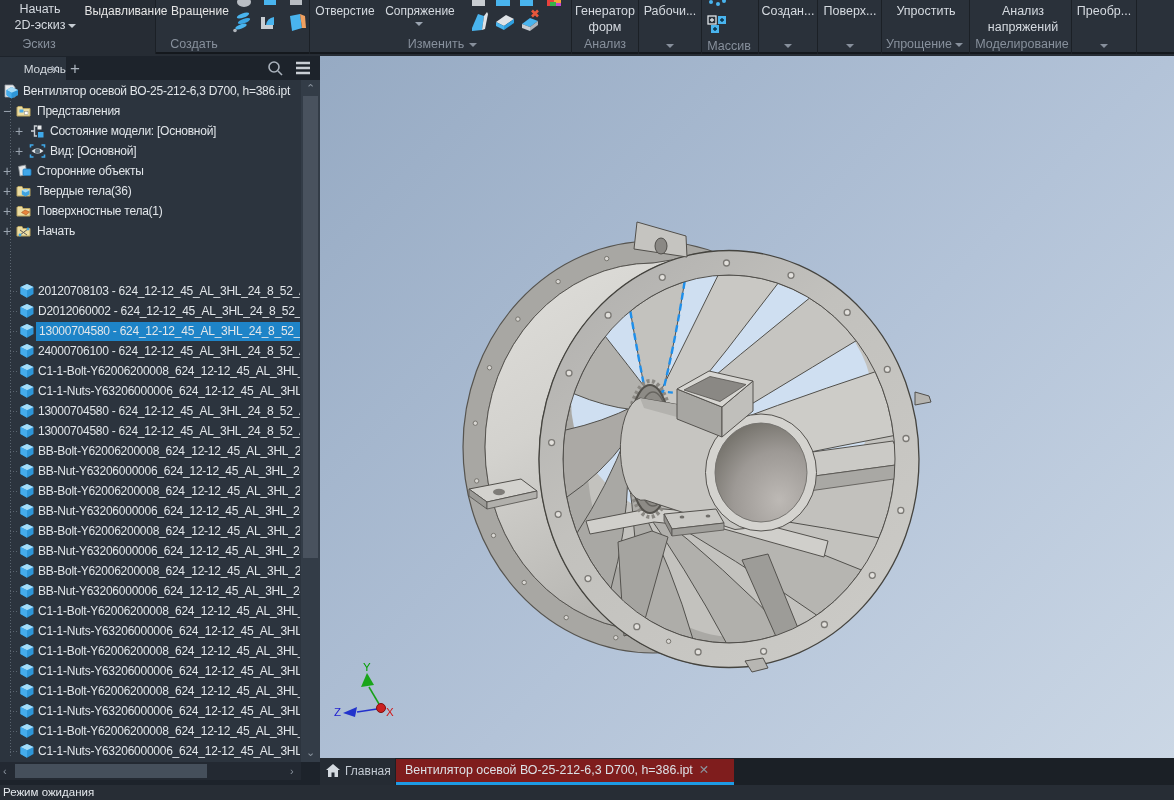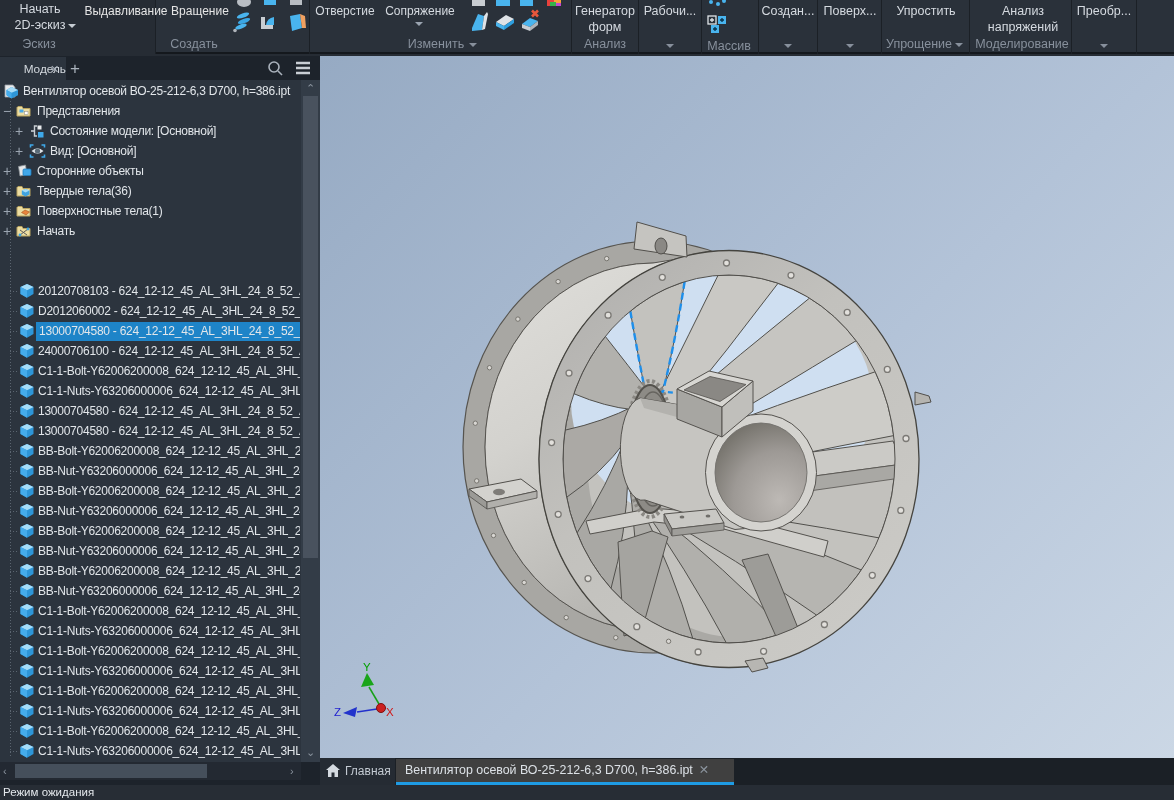--- a/index.html
+++ b/index.html
@@ -21,21 +21,21 @@
 .stub{position:absolute;left:10px;top:10px;width:8px;height:1px;background:repeating-linear-gradient(to right,#5b6570 0 1px,transparent 1px 3px)}
 #vline{position:absolute;left:10px;top:21px;width:1px;height:655px;background:repeating-linear-gradient(to bottom,#5b6570 0 1px,transparent 1px 3px)}
 #vsb{position:absolute;left:301px;top:24px;width:19px;height:682px;background:#333c47}
 #vsb .th{position:absolute;left:2px;top:16px;width:15px;height:462px;background:#49525e}
 #hsb{position:absolute;left:0;top:706px;width:301px;height:18px;background:#232932}
 #hsb .th{position:absolute;left:15px;top:2px;width:192px;height:14px;background:#454f5b}
 .arr{position:absolute;color:#8a939e;font-size:11px}
 #viewport{position:absolute;left:320px;top:56px;width:854px;height:702px;background:linear-gradient(135deg,#96aac3 0%,#b3c3d8 55%,#cbd7e5 100%)}
 #tabbar{position:absolute;left:320px;top:758px;width:854px;height:27px;background:#1b2026}
 #hometab{position:absolute;left:0;top:0;width:75px;height:27px;color:#c3cad2;font-size:12px;line-height:27px;background:#252b33}
-#doctab{position:absolute;left:76px;top:1px;width:338px;height:26px;background:#404040;border-bottom:3px solid #1e9be4;color:#dce1e6;font-size:12.4px;line-height:23px;text-align:left;padding-left:9px;white-space:nowrap}
+#doctab{position:absolute;left:76px;top:1px;width:338px;height:26px;background:#7f1d1d;border-bottom:3px solid #1e9be4;color:#dce1e6;font-size:12.4px;line-height:23px;text-align:left;padding-left:9px;white-space:nowrap}
 #doctab i{font-style:normal;color:#8b949e;margin-left:6px}
 #statusbar{position:absolute;left:0;top:785px;width:1174px;height:15px;background:#272d35;color:#e4e8ec;font-size:11.5px;line-height:15px;padding-left:3px}
 </style></head><body>
 <div id="ribbon">
     <div class="sep" style="left:155px"></div>
     <div class="sep" style="left:309px"></div>
     <div class="sep" style="left:571px"></div>
     <div class="sep" style="left:638px"></div>
     <div class="sep" style="left:701px"></div>
     <div class="sep" style="left:758px"></div>

